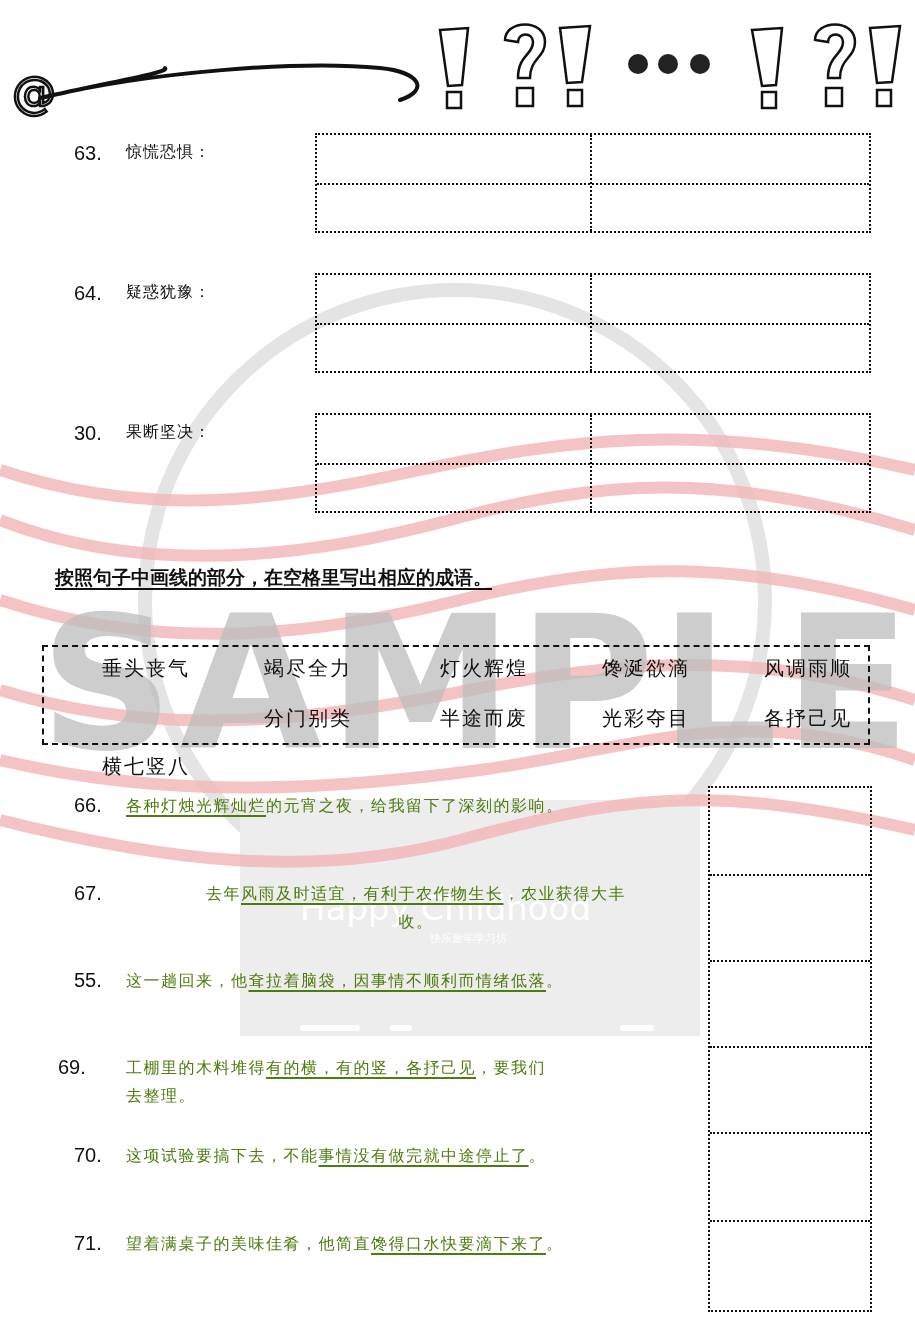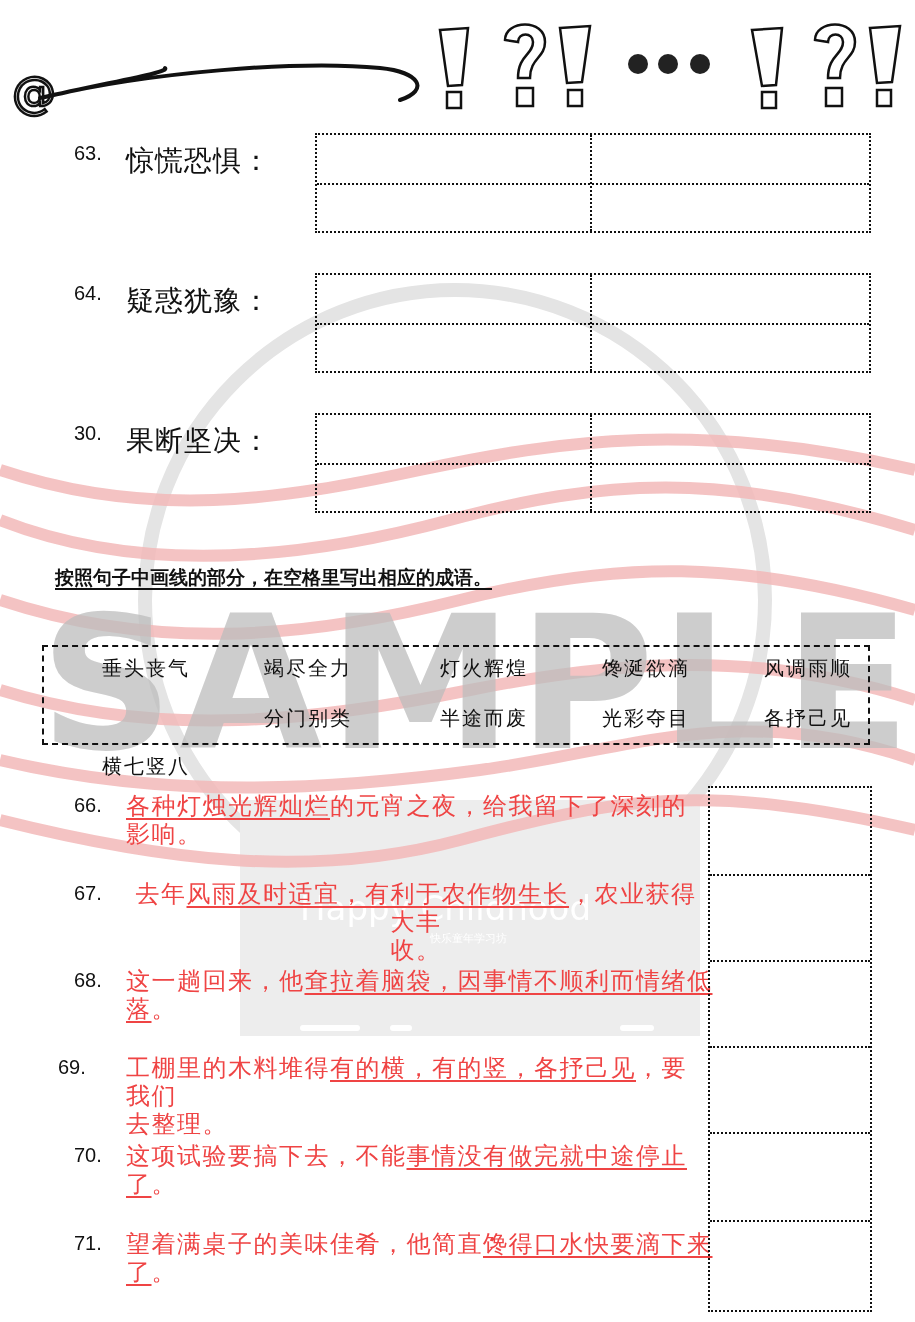--- a/index.html
+++ b/index.html
@@ -9,37 +9,37 @@
 
   
   .header-deco { left: 0; top: 0; width: 915px; height: 120px; }
 
   
   .wm { left: 0; top: 0; width: 915px; height: 1322px; pointer-events: none; z-index: 0; }
 
   .content { z-index: 2; }
 
   .qnum { font-family: "Liberation Sans", "DejaVu Sans", sans-serif; font-size: 20px; color: #111; }
-  .qtext { font-size: 28px; letter-spacing: 1px; color: #111; }
+  .qtext { font-size: 16px; letter-spacing: 1px; color: #111; }
 
   
   .grid4 { width: 556px; height: 100px; border: 2px dotted #111; box-sizing: border-box; }
   .grid4 .vline { position: absolute; left: 273px; top: 0; bottom: 0; border-left: 2px dotted #111; }
   .grid4 .hline { position: absolute; left: 0; right: 0; top: 48px; border-top: 2px dotted #111; }
   .cell { position: absolute; }
 
   .instruction { font-family: "DejaVu Sans", sans-serif; font-weight: bold; font-size: 19px;
                  text-decoration: underline; text-decoration-thickness: 2px; text-underline-offset: 4px;
                  letter-spacing: 0px; color: #111; }
 
   .wordbank { left: 42px; top: 645px; width: 828px; height: 100px; box-sizing: border-box;
               border: 2px dashed #111; }
   .wb-item { position: absolute; font-size: 20px; letter-spacing: 2px; color: #111; }
 
-  .sentence { position: absolute; font-size: 24px; letter-spacing: 1.5px; line-height: 28px; color: #ef4444; }
+  .sentence { position: absolute; font-size: 16px; letter-spacing: 1.5px; line-height: 28px; color: #4d7c0f; }
   .ul { text-decoration: underline; text-decoration-thickness: 2px; text-underline-offset: 4px; }
 
   .answer-col { left: 708px; top: 786px; width: 164px; height: 526px; box-sizing: border-box;
                 border: 2px dotted #111; }
   .answer-cell { position: absolute; left: 0; right: 0; border-top: 2px dotted #111; }
 </style>
 </head>
 <body>
 
 <svg class="abs wm" viewBox="0 0 915 1322" xmlns="http://www.w3.org/2000/svg">
@@ -161,21 +161,21 @@
   <div class="sentence" style="left:126px; top:792px; width:585px;">
     <span></span><span class="ul">各种灯烛光辉灿烂</span><span>的元宵之夜，给我留下了深刻的影响。</span>
   </div>
 
   <span class="abs qnum" style="left:74px; top:882px;">67.</span>
   <div class="sentence" style="left:126px; top:880px; width:580px;text-align:center;">
     <span>去年</span><span class="ul">风雨及时适宜，有利于农作物生长</span><span>，农业获得大丰</span><br>
     <span>收。</span>
   </div>
 
-  <span class="abs qnum" style="left:74px; top:969px;">68.</span>
+  <span class="abs qnum" style="left:74px; top:969px;">55.</span>
   <div class="sentence" style="left:126px; top:967px; width:590px;">
     <span>这一趟回来，他</span><span class="ul">耷拉着脑袋，因事情不顺利而情绪低落</span><span>。</span>
   </div>
 
   <span class="abs qnum" style="left:58px; top:1056px;">69.</span>
   <div class="sentence" style="left:126px; top:1054px; width:580px;">
     <span>工棚里的木料堆得</span><span class="ul">有的横，有的竖，各抒己见</span><span>，要我们</span><br>
     <span>去整理。</span>
   </div>
 

